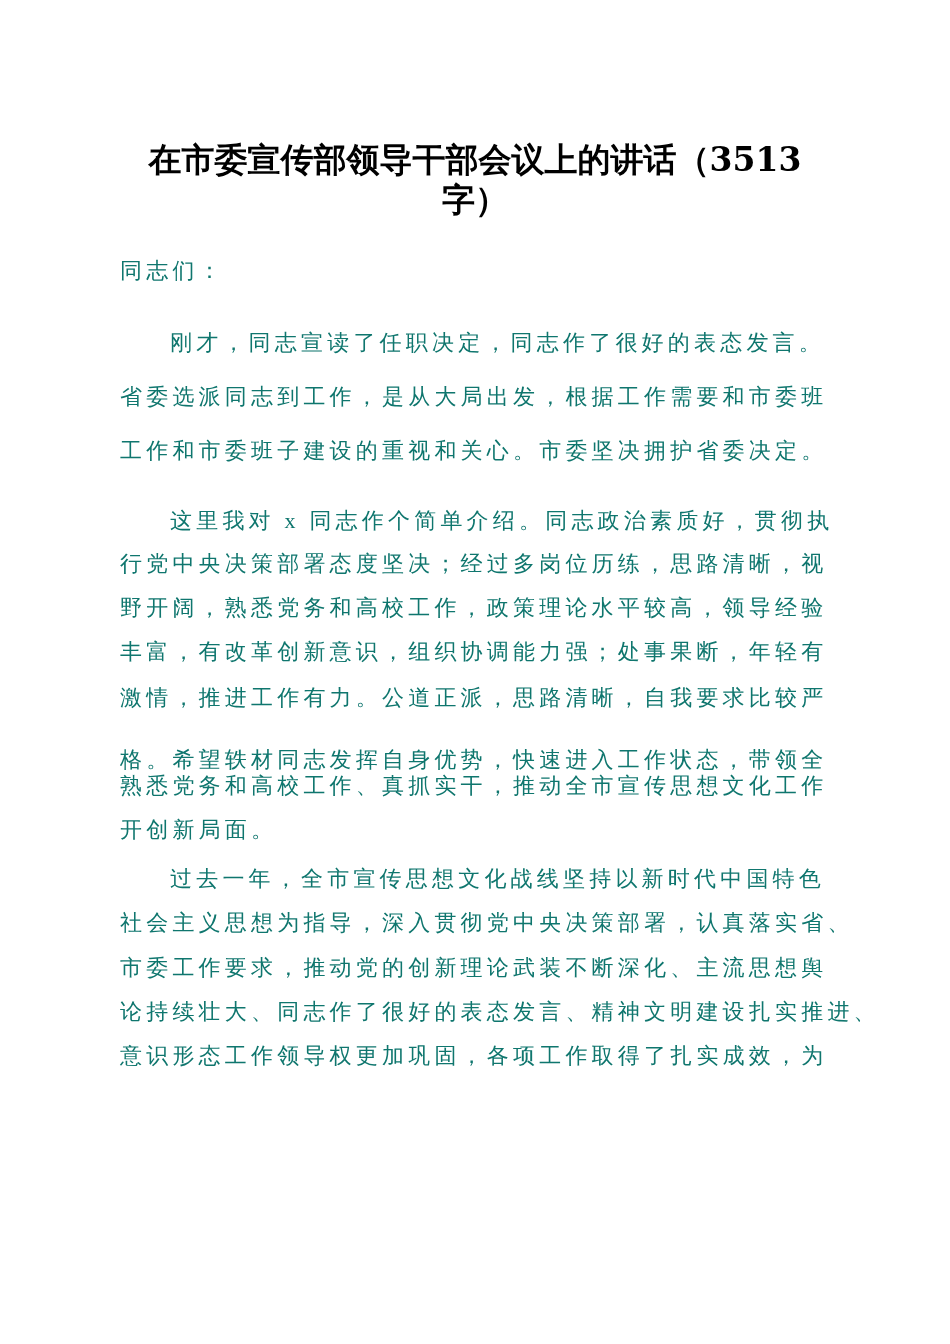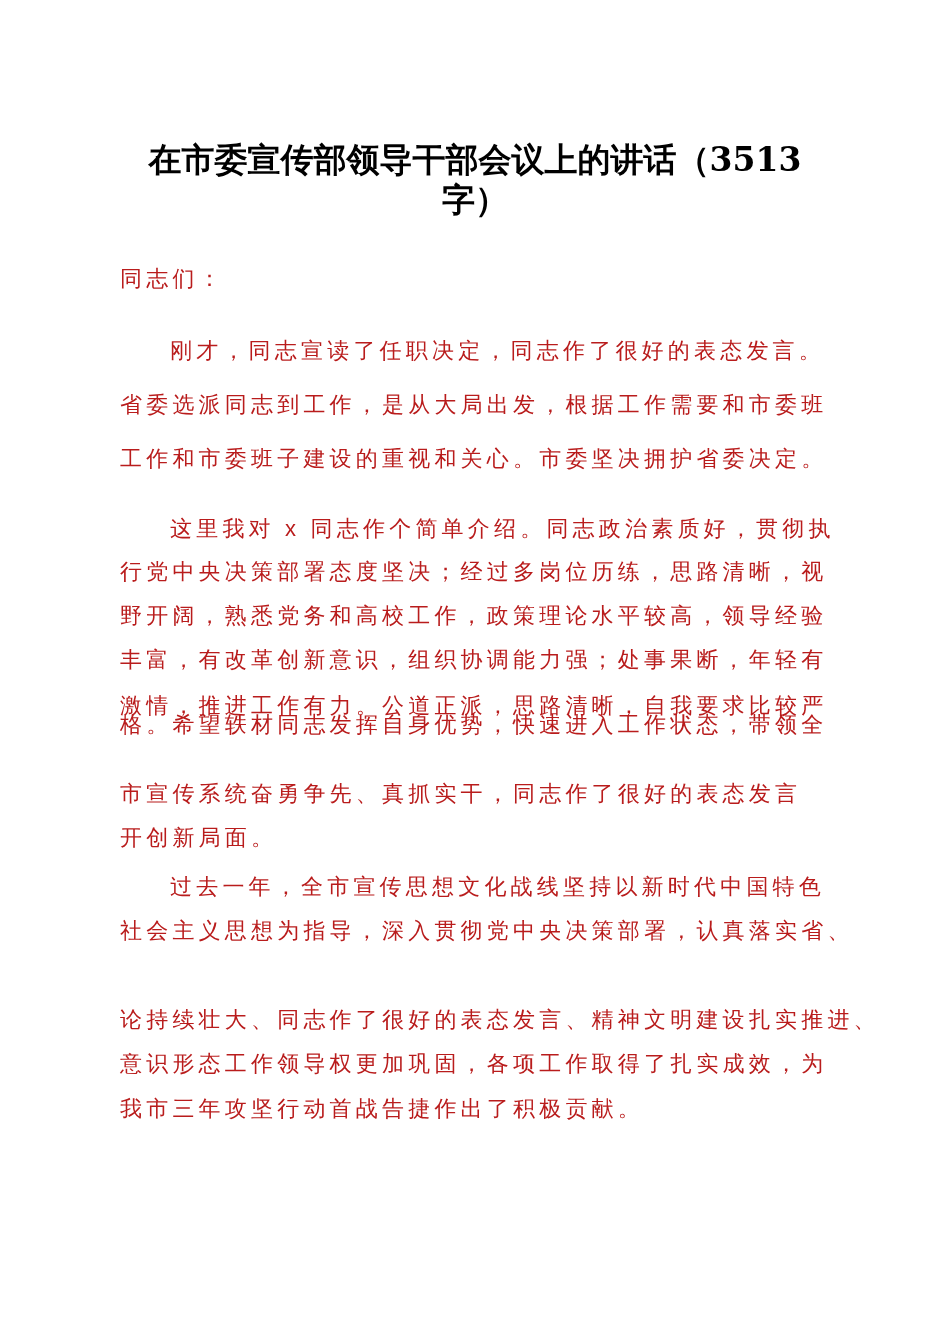--- a/index.html
+++ b/index.html
@@ -29,27 +29,26 @@
       font-family: "DejaVu Serif", "Liberation Serif", serif;
       font-weight: bold;
       font-size: 33px;
       line-height: 40px;
       letter-spacing: 0px;
       white-space: nowrap;
     }
     .line {
       position: absolute;
       left: 120px;
-      font-family: Liberation Sans, sans-serif;
+      font-family: Liberation Serif, serif;
       font-size: 22px;
       line-height: 30px;
       white-space: nowrap;
       letter-spacing: 4.2px;
-      color: #b91c1c;
-      margin-top: 8px;
+      color: #0f766e;
     }
     .indent { left: 170px; }
   </style>
 </head>
 <body>
 
 <div class="page">
 
   <div class="title" style="top:140px;">在市委宣传部领导干部会议上的讲话（3513</div>
   <div class="title" style="top:180px;">字）</div>
@@ -58,23 +57,23 @@
 
   <div class="line indent" style="top:328px;">刚才，同志宣读了任职决定，同志作了很好的表态发言。</div>
   <div class="line" style="top:382px;">省委选派同志到工作，是从大局出发，根据工作需要和市委班</div>
   <div class="line" style="top:436px;">工作和市委班子建设的重视和关心。市委坚决拥护省委决定。</div>
 
   <div class="line indent" style="top:506px;">这里我对 x 同志作个简单介绍。同志政治素质好，贯彻执</div>
   <div class="line" style="top:549px;">行党中央决策部署态度坚决；经过多岗位历练，思路清晰，视</div>
   <div class="line" style="top:593px;">野开阔，熟悉党务和高校工作，政策理论水平较高，领导经验</div>
   <div class="line" style="top:637px;">丰富，有改革创新意识，组织协调能力强；处事果断，年轻有</div>
   <div class="line" style="top:683px;">激情，推进工作有力。公道正派，思路清晰，自我要求比较严</div>
-  <div class="line" style="top:702px;">格。希望轶材同志发挥自身优势，快速进入工作状态，带领全</div>
-  <div class="line" style="top:771px;">市宣传系统奋勇争先、真抓实干，同志作了很好的表态发言</div>
+  <div class="line" style="top:745px;">格。希望轶材同志发挥自身优势，快速进入工作状态，带领全</div>
+  <div class="line" style="top:771px;">熟悉党务和高校工作、真抓实干，推动全市宣传思想文化工作</div>
   <div class="line" style="top:815px;">开创新局面。</div>
 
   <div class="line" style="top:908px;">社会主义思想为指导，深入贯彻党中央决策部署，认真落实省、</div>
   <div class="line indent" style="top:864px;">过去一年，全市宣传思想文化战线坚持以新时代中国特色</div>
+  <div class="line" style="top:953px;">市委工作要求，推动党的创新理论武装不断深化、主流思想舆</div>
   <div class="line" style="top:997px;">论持续壮大、同志作了很好的表态发言、精神文明建设扎实推进、</div>
   <div class="line" style="top:1041px;">意识形态工作领导权更加巩固，各项工作取得了扎实成效，为</div>
-  <div class="line" style="top:1086px;">我市三年攻坚行动首战告捷作出了积极贡献。</div>
 
 </div>
 
 </body></html>

